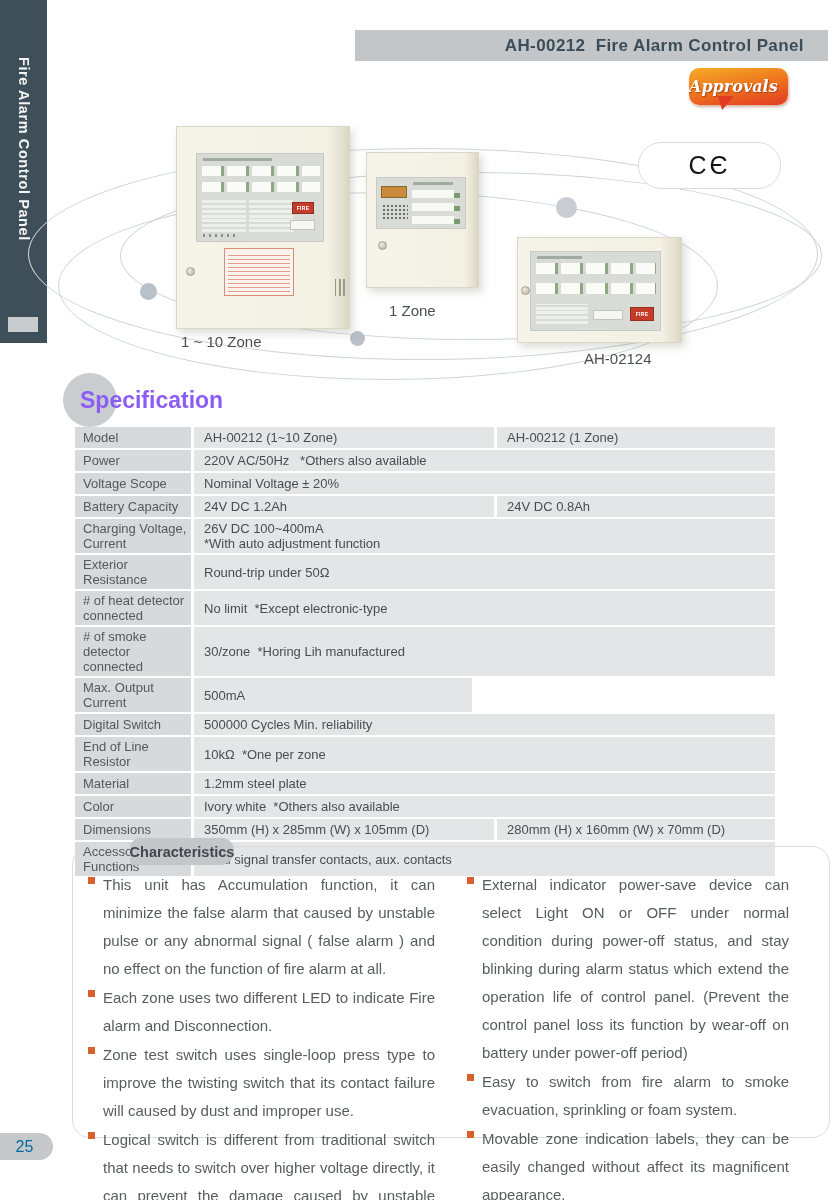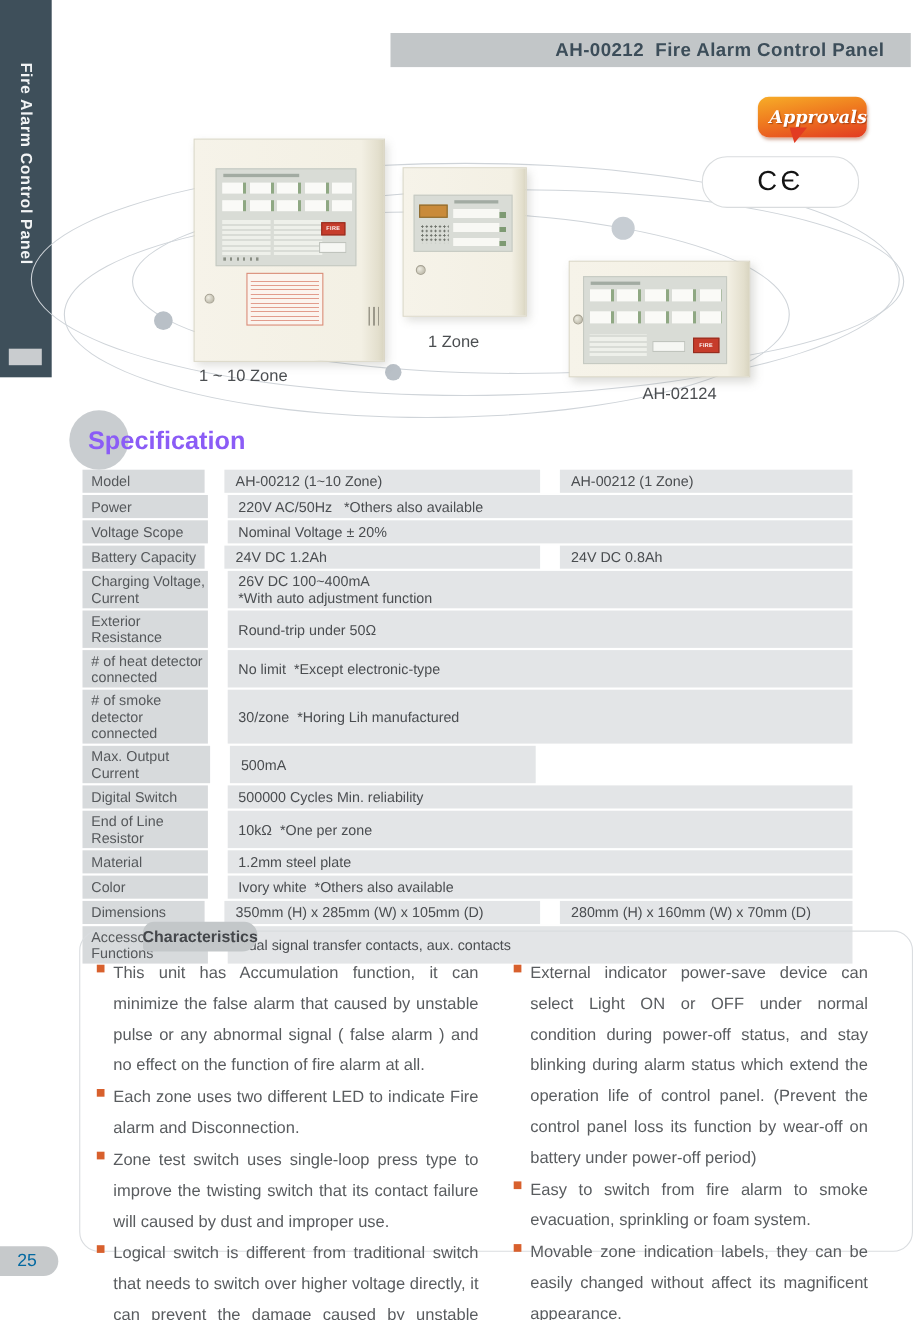--- a/index.html
+++ b/index.html
@@ -58,36 +58,36 @@
   .md-strips::after { content:''; position:absolute; right:0; top:0; bottom:0; width:6px;
                background:repeating-linear-gradient(0deg,#7E9A73 0 5px,#D9DCD6 5px 13px); }
   .prod-label { position:absolute; color:#4B4E51; font-size:15px; }
 
   
   .panel-lg { left:176px; top:126px; width:174px; height:203px; }
   .panel-md { left:366px; top:152px; width:113px; height:136px; }
   .panel-sm { left:517px; top:237px; width:165px; height:106px; }
 
   
-  .approvals { position:absolute; left:689px; top:88px; width:99px; height:37px; border-radius:10px;
+  .approvals { position:absolute; left:689px; top:68px; width:99px; height:37px; border-radius:10px;
                background:linear-gradient(170deg,#F7AD28 0%,#EF7A1F 45%,#E23B22 100%);
-               box-shadow:1px 2px 3px rgba(150,60,20,.4); display:flex; align-items:center; justify-content:flex-end; }
+               box-shadow:1px 2px 3px rgba(150,60,20,.4); display:flex; align-items:center; justify-content:flex-start; }
   .approvals::after { content:''; position:absolute; left:26px; bottom:-13px; width:0; height:0;
                border:8px solid transparent; border-top:14px solid #E23B22; transform:skewX(-14deg); }
   .approvals-text { color:#fff; font-style:italic; font-weight:bold; font-size:16px;
                font-family:"DejaVu Serif", serif; text-shadow:1px 1px 1px rgba(120,40,0,.55); }
   .ce-box { position:absolute; left:638px; top:142px; width:143px; height:47px; background:#fff;
             border:1.5px solid #D9DCDE; border-radius:23px; display:flex; align-items:center; justify-content:center; }
   .ce-text { font-size:25px; color:#141414; letter-spacing:3px; }
 
   
   .spec-circle { position:absolute; left:63px; top:373px; width:54px; height:54px; border-radius:50%; background:#C9CDD0; }
   .spec-heading { position:absolute; left:80px; top:387px; font-size:23px; font-weight:bold; color:#8b5cf6; }
   .spec-table { position:absolute; left:75px; top:427px; width:700px; font-size:13px; }
-  .spec-row { display:flex; gap:18px; margin-bottom:2px; }
+  .spec-row { display:flex; gap:3px; margin-bottom:2px; }
   .spec-cell { display:flex; align-items:center; min-height:21px; white-space:pre-wrap; }
   .spec-label { width:116px; background:#D7DADC; color:#55585B; padding:2px 2px 2px 8px; }
   .spec-value { background:#E3E5E7; color:#4A4D50; padding:2px 2px 2px 10px; }
   .v1 { width:300px; } .v2 { width:278px; } .vfull { width:581px; }
 
   
   .char-box { position:absolute; left:72px; top:846px; width:758px; height:292px;
               border:1.5px solid #DADDE0; border-radius:18px; }
   .char-pill { position:absolute; left:130px; top:838px; width:104px; height:27px; background:#C3C7C9;
                border-radius:10px 12px 14px 4px; display:flex; align-items:center; justify-content:center; }

